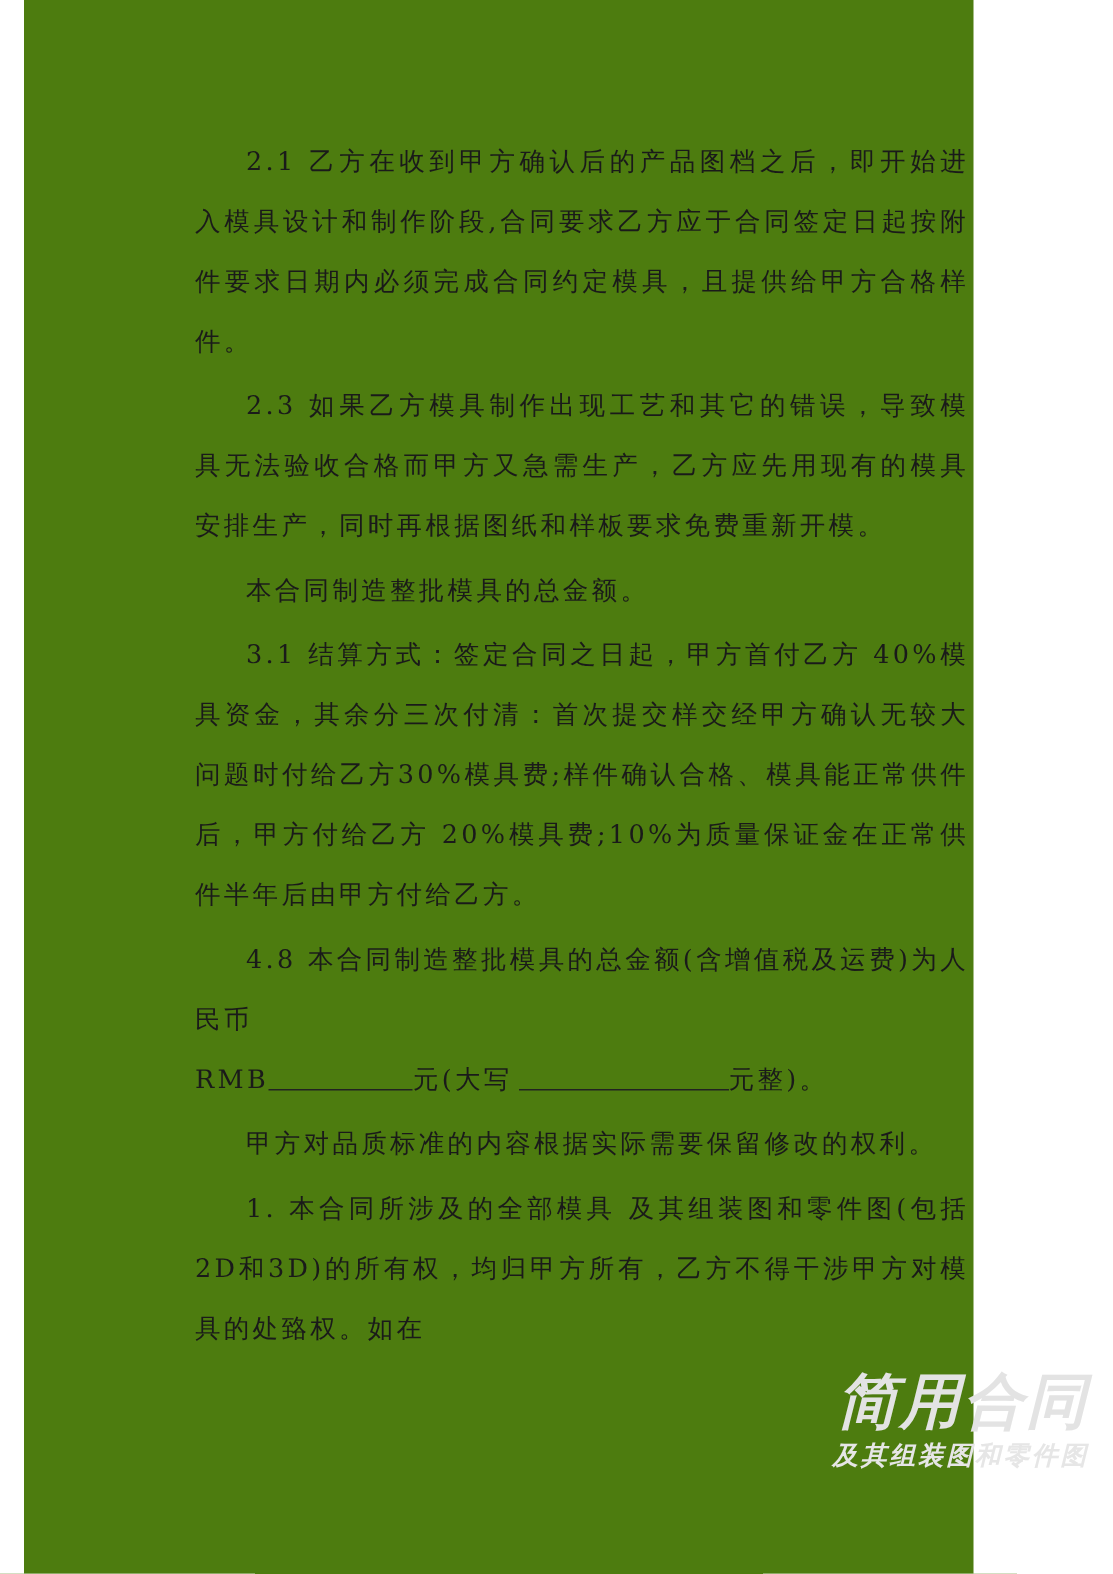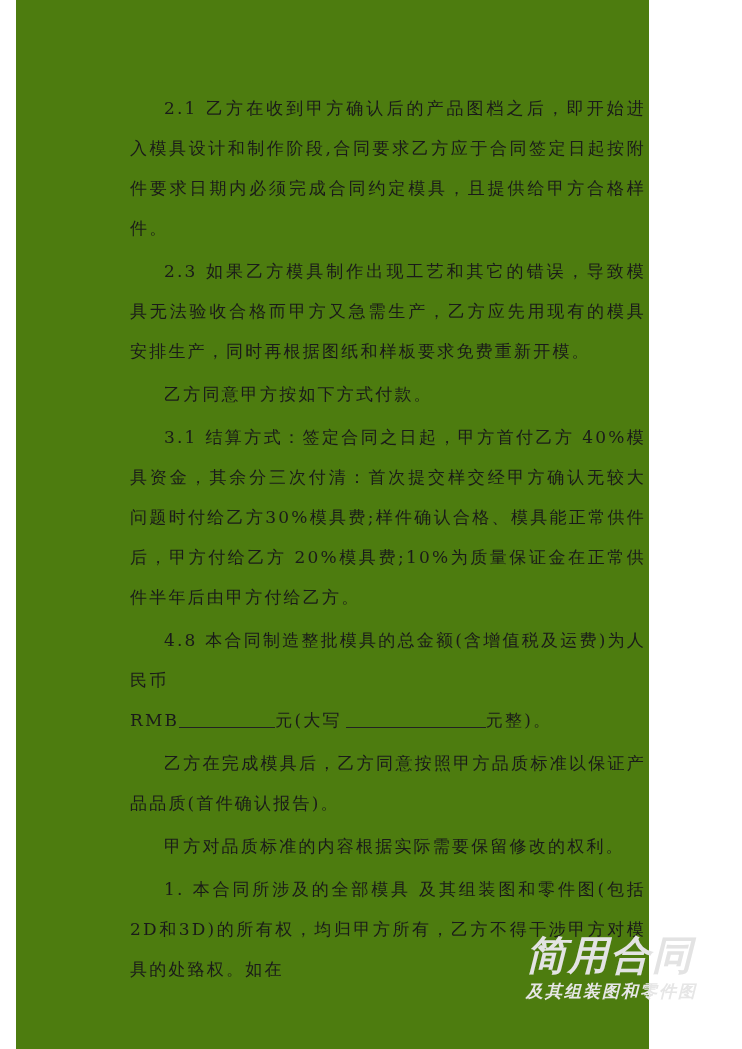--- a/index.html
+++ b/index.html
@@ -45,23 +45,23 @@
       display: inline-block;
       border-bottom: 1px solid #222;
       height: 18px;
       vertical-align: -2px;
     }
     .uline.short { width: 96px; }
     .uline.long { width: 140px; margin-left: 4px; }
     .watermark {
       position: absolute;
       left: 510px;
-      top: 932px;
+      top: 912px;
       width: 200px;
-      text-align: left;
+      text-align: right;
       pointer-events: none;
     }
     .wm-title {
       font-family: "DejaVu Sans", "Liberation Sans", sans-serif;
       font-weight: bold;
       font-style: italic;
       font-size: 40px;
       color: #e3e3e3;
       letter-spacing: 2px;
       line-height: 46px;
@@ -76,25 +76,24 @@
       line-height: 26px;
     }
   </style>
 </head>
 <body>
 
 <div class="page">
   <div class="content">
     <p class="p indent">2.1 乙方在收到甲方确认后的产品图档之后，即开始进入模具设计和制作阶段,合同要求乙方应于合同签定日起按附件要求日期内必须完成合同约定模具，且提供给甲方合格样件。</p>
     <p class="p indent">2.3 如果乙方模具制作出现工艺和其它的错误，导致模具无法验收合格而甲方又急需生产，乙方应先用现有的模具安排生产，同时再根据图纸和样板要求免费重新开模。</p>
-    <p class="p indent">乙方同意甲方按如下方式付款。</p>
+    <p class="p indent">本合同制造整批模具的总金额。</p>
     <p class="p indent">3.1 结算方式：签定合同之日起，甲方首付乙方 40%模具资金，其余分三次付清：首次提交样交经甲方确认无较大问题时付给乙方30%模具费;样件确认合格、模具能正常供件后，甲方付给乙方 20%模具费;10%为质量保证金在正常供件半年后由甲方付给乙方。</p>
     <p class="p indent" style="margin-bottom:0;">4.8 本合同制造整批模具的总金额(含增值税及运费)为人民币</p>
     <p class="p"><span>RMB</span><span class="uline short"></span><span>元(大写</span><span class="uline long"></span><span>元整)。</span></p>
-    <p class="p indent">乙方在完成模具后，乙方同意按照甲方品质标准以保证产品品质(首件确认报告)。</p>
     <p class="p indent">甲方对品质标准的内容根据实际需要保留修改的权利。</p>
     <p class="p indent">1. 本合同所涉及的全部模具 及其组装图和零件图(包括2D和3D)的所有权，均归甲方所有，乙方不得干涉甲方对模具的处臵权。如在</p>
   </div>
 
   <div class="watermark">
     <div class="wm-title">简用合同</div>
     <div class="wm-sub">及其组装图和零件图</div>
   </div>
 </div>
 

